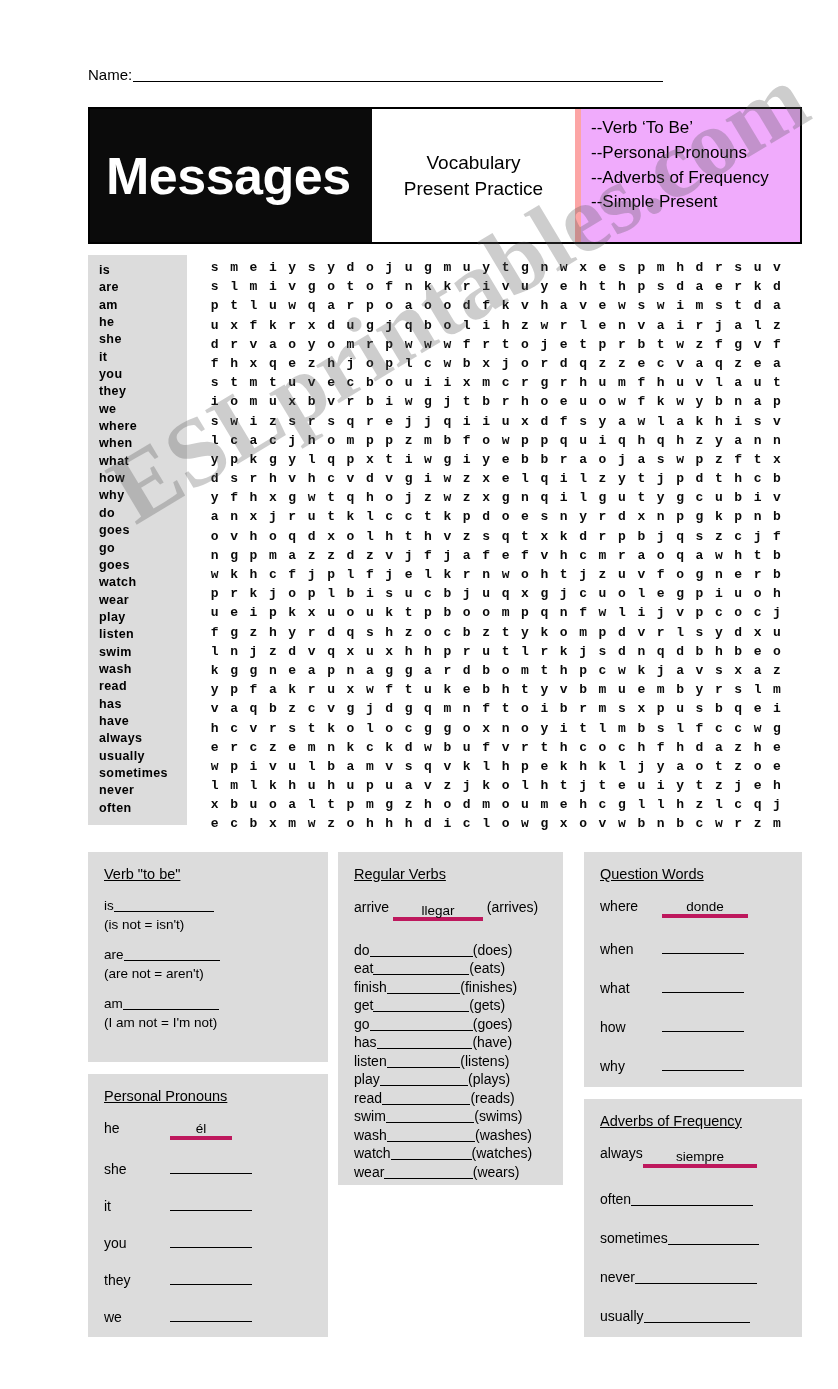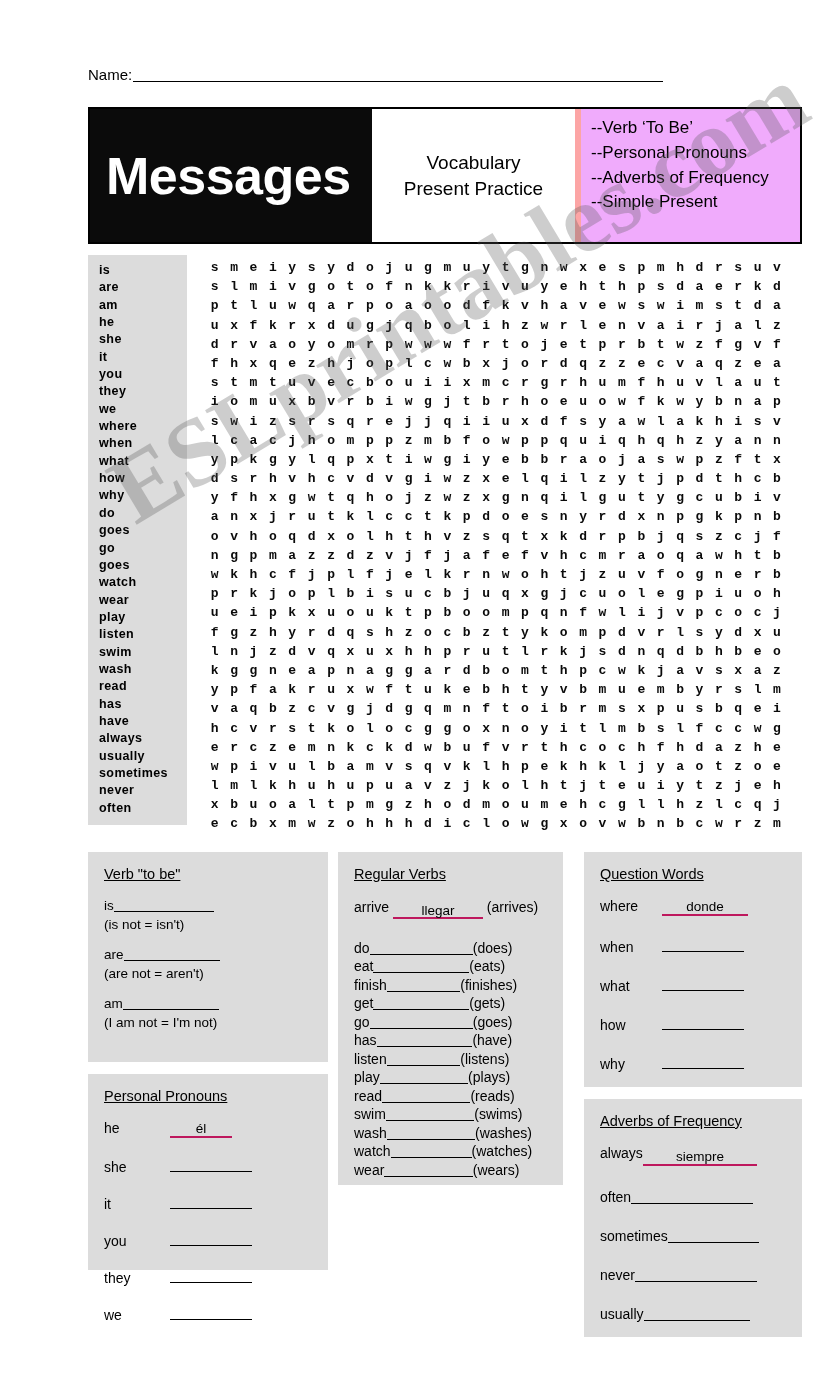--- a/index.html
+++ b/index.html
@@ -166,30 +166,30 @@
     margin-bottom: 2px;
   }
   .blank {
     display: inline-block;
     border-bottom: 1px solid #000;
     height: 12px;
     vertical-align: -2px;
   }
   .filled {
     display: inline-block;
-    border-bottom: 2px solid #be185d;
+    border-bottom: 4px solid #be185d;
     height: 15px;
     text-align: center;
     vertical-align: -3px;
     font-size: 13.5px;
   }
   .sub-note { font-size: 13.5px; line-height: 1.2; }
 
   #box-tobe   { left: 88px;  top: 852px;  width: 240px; height: 210px; }
-  #box-pron   { left: 88px;  top: 1074px; width: 240px; height: 196px; }
+  #box-pron   { left: 88px;  top: 1074px; width: 240px; height: 263px; }
   #box-verbs  { left: 338px; top: 852px;  width: 225px; height: 333px; }
   #box-qw     { left: 584px; top: 852px;  width: 218px; height: 235px; }
   #box-adv    { left: 584px; top: 1099px; width: 218px; height: 238px; }
 
   .pron-row {
     font-size: 14px;
     margin-bottom: 21px;
     display: flex;
     align-items: baseline;
   }

